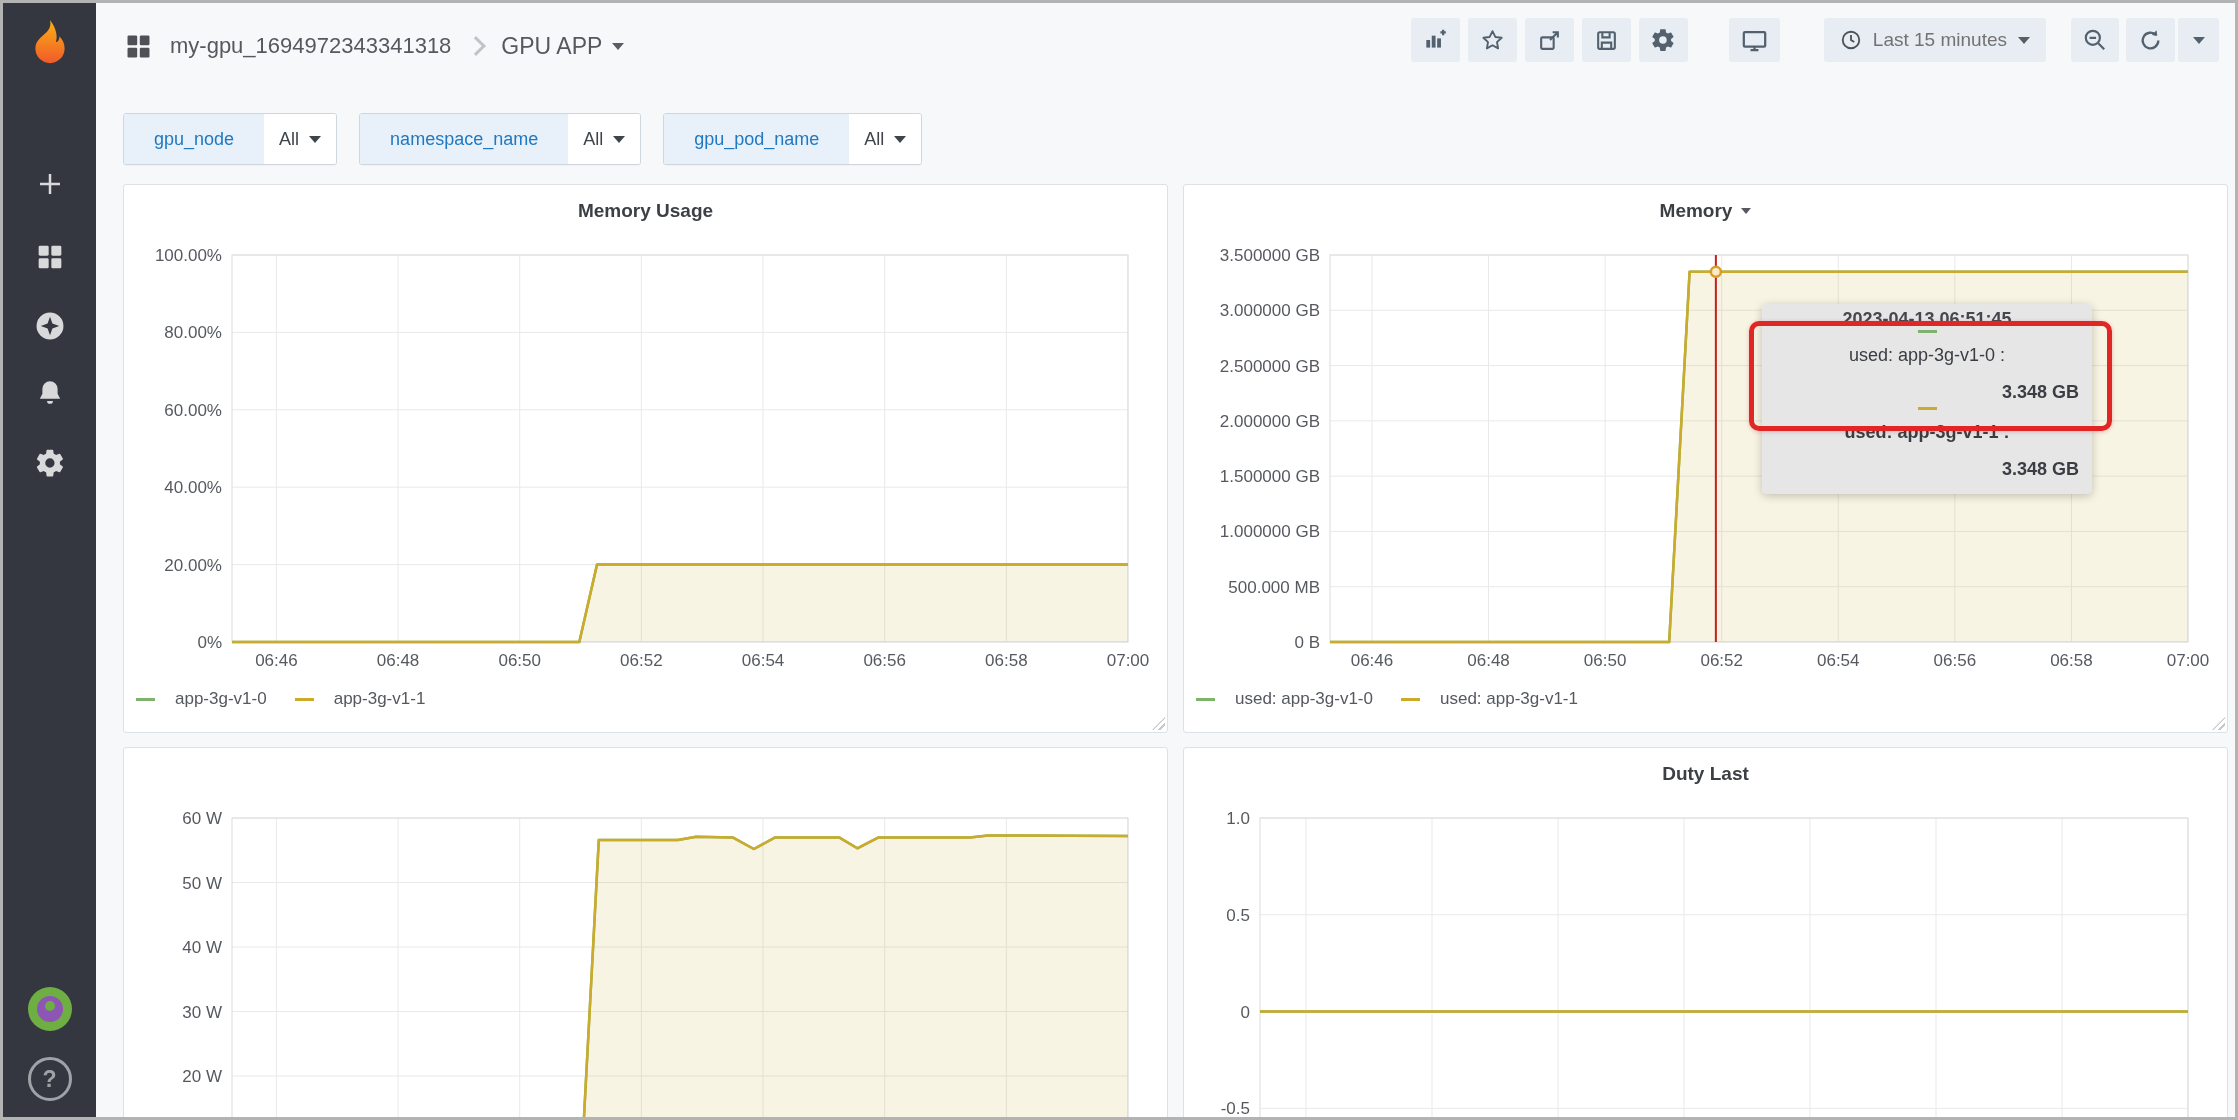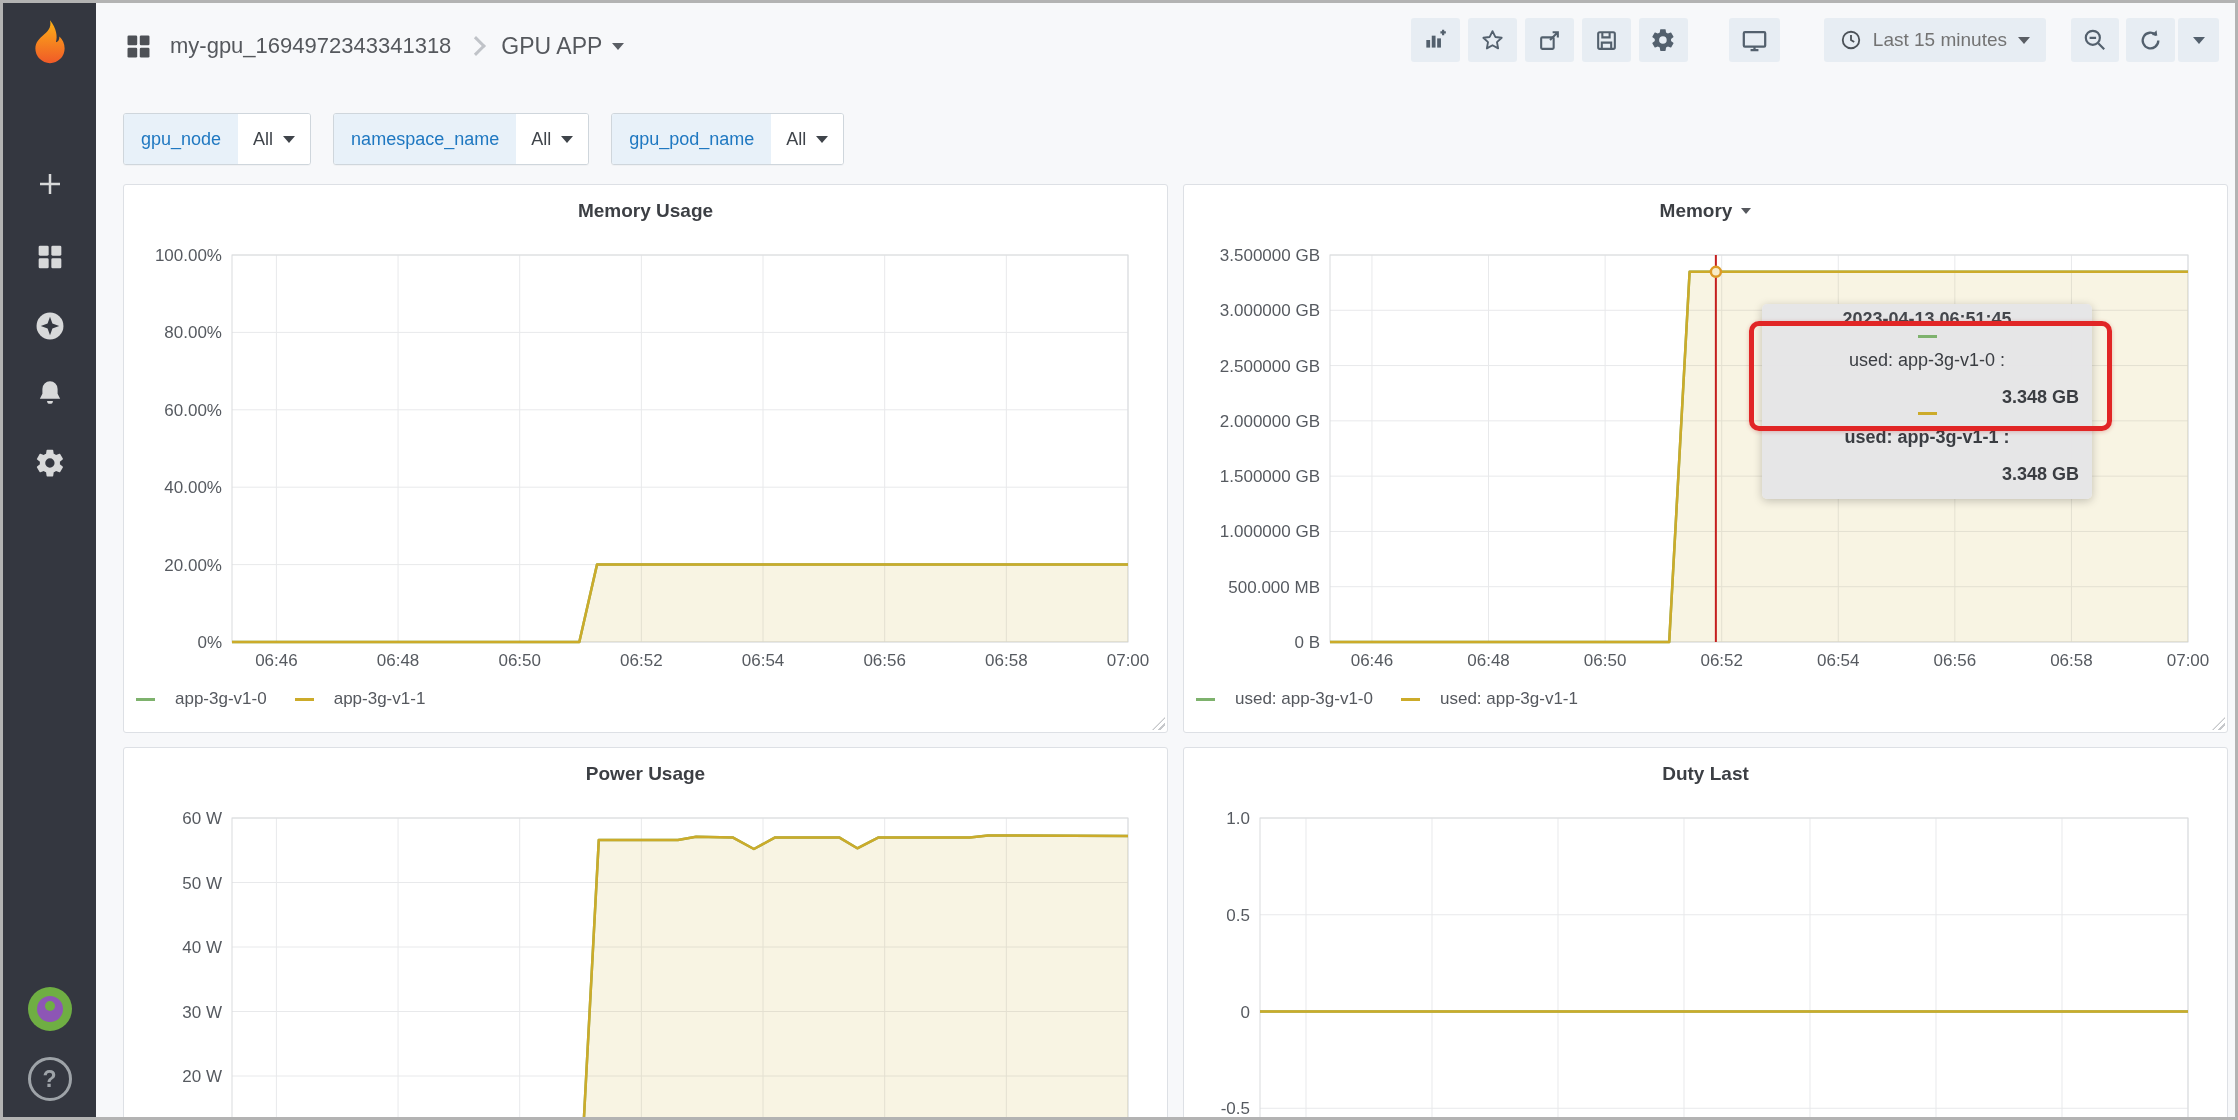--- a/index.html
+++ b/index.html
@@ -20,21 +20,21 @@
   .toolbar{position:absolute;right:16px;top:15px;display:flex;align-items:center;}
   .navbtn{width:49px;height:44px;background:#e7edf3;border-radius:3px;display:flex;align-items:center;
           justify-content:center;color:#53606d;cursor:pointer;}
   .btn-group{display:flex;gap:8px;}
   .timebtn{height:44px;margin-left:44px;padding:0 16px;display:flex;align-items:center;gap:11px;
            background:#e7edf3;border-radius:3px;font-size:19px;color:#737373;cursor:pointer;}
   
   .filters{position:absolute;left:120px;top:110px;display:flex;gap:22px;}
   .chip{display:flex;height:50px;border:1px solid #cfd6dc;border-radius:3px;overflow:hidden;background:#fff;
         box-shadow:0 1px 1px rgba(0,0,0,.03);}
-  .chip-label{display:flex;align-items:center;padding:0 17px;background:#e8f1f9;color:#1f78c1;
+  .chip-label{display:flex;align-items:center;padding:0 30px;background:#e8f1f9;color:#1f78c1;
               font-size:18px;cursor:pointer;}
   .chip-value{display:flex;align-items:center;gap:10px;padding:0 15px;color:#3f444a;font-size:18px;
               background:#fff;cursor:pointer;}
   
   .panel{position:absolute;background:#fff;border:1px solid #dde0e5;border-radius:3px;overflow:hidden;}
   #p1{left:120px;top:181px;width:1043px;height:547px;}
   #p2{left:1180px;top:181px;width:1043px;height:547px;}
   #p3{left:120px;top:744px;width:1043px;height:560px;}
   #p4{left:1180px;top:744px;width:1043px;height:560px;}
   .panel-title{height:52px;display:flex;align-items:center;justify-content:center;gap:9px;
@@ -44,21 +44,21 @@
           font-size:17px;color:#55585e;}
   .legend-item{display:flex;align-items:center;gap:20px;cursor:pointer;}
   .legend-item .dash,.trow .dash{width:19px;height:3px;display:inline-block;}
   .rsz{position:absolute;right:2px;bottom:2px;width:13px;height:13px;cursor:nwse-resize;
        background:repeating-linear-gradient(135deg,transparent 0 3px,#c6c8cb 3px 5px);
        clip-path:polygon(100% 0,100% 100%,0 100%);}
   
   .tooltip{position:absolute;left:578px;top:119px;width:330px;background:rgba(229,229,231,.97);
            border-radius:5px;padding:5px 13px 10px;box-shadow:0 2px 10px rgba(0,0,0,.22);
            font-size:18px;color:#3a3d42;z-index:5;box-sizing:border-box;}
-  .tooltip-title{text-align:center;font-weight:bold;margin-bottom:5px;color:#45484d;}
+  .tooltip-title{text-align:center;font-weight:bold;color:#45484d;}
   .trow{display:flex;align-items:center;gap:9px;line-height:1.55;flex-direction:column;}
   .trow .val{margin-left:auto;font-weight:bold;}
   .trow.bold span{font-weight:bold;}
   .red-annotation{position:absolute;left:565px;top:136px;width:353px;height:100px;border:5px solid #e12626;
                   border-radius:10px;z-index:6;pointer-events:none;box-shadow:0 1px 4px rgba(180,20,20,.25);}
   .help-circle{width:38px;height:38px;border:3px solid #9ea3a8;border-radius:50%;display:flex;
                align-items:center;justify-content:center;font-size:23px;font-weight:bold;color:#9ea3a8;}
 </style>
 </head>
 <body>
@@ -339,23 +339,20 @@
         </span>
         <span class="legend-item">
           <span class="dash" style="background: rgb(204, 171, 42);"></span>
           <span>used: app-3g-v1-1</span>
         </span>
       </div>
     <div class="rsz"></div>
   </section>
 
   <section class="panel" id="p3">
-    <div class="panel-title">
-      <span>Power Usage</span>
-    </div>
     <svg class="chart" width="1041" height="430">
         <line x1="108" x2="1004" y1="276" y2="276" stroke="#e8e9eb"></line>
         <text x="98" y="282" text-anchor="end" fill="#565a60" font-size="17">20 W</text>
         <line x1="108" x2="1004" y1="211.5" y2="211.5" stroke="#e8e9eb"></line>
         <text x="98" y="217.5" text-anchor="end" fill="#565a60" font-size="17">30 W</text>
         <line x1="108" x2="1004" y1="147" y2="147" stroke="#e8e9eb"></line>
         <text x="98" y="153" text-anchor="end" fill="#565a60" font-size="17">40 W</text>
         <line x1="108" x2="1004" y1="82.5" y2="82.5" stroke="#e8e9eb"></line>
         <text x="98" y="88.5" text-anchor="end" fill="#565a60" font-size="17">50 W</text>
         <line x1="108" x2="1004" y1="18" y2="18" stroke="#e8e9eb"></line>

